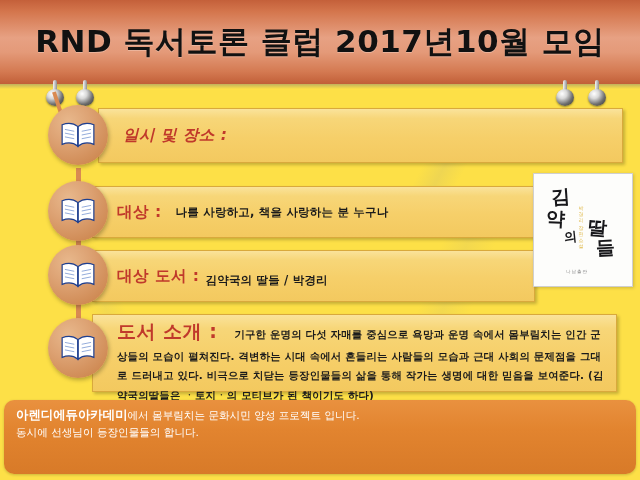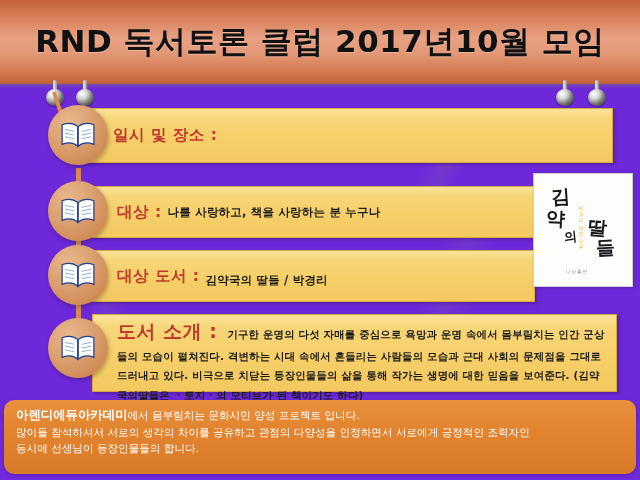--- a/index.html
+++ b/index.html
@@ -1,21 +1,21 @@
 <!DOCTYPE html>
 <html lang="ko"><head>
 <meta charset="utf-8">
 <style>
   html,body{margin:0;padding:0;}
   body{
     width:640px;height:480px;overflow:hidden;
     font-family:"DejaVu Sans","Liberation Sans",sans-serif;
     background:#ffffff;position:relative;
   }
-  #poster{position:absolute;inset:0;background:#6d28d9;overflow:hidden;}
+  #poster{position:absolute;inset:0;background:#fde047;overflow:hidden;}
 
   
   .swoosh{position:absolute;pointer-events:none;}
   .sw1{left:330px;top:120px;width:230px;height:90px;
        background:linear-gradient(118deg,rgba(0,0,0,0) 42%,rgba(150,150,150,.14) 50%,rgba(0,0,0,0) 58%);}
   .sw2{left:300px;top:200px;width:300px;height:160px;
        background:linear-gradient(110deg,rgba(0,0,0,0) 44%,rgba(150,150,150,.10) 51%,rgba(0,0,0,0) 59%);}
   .sw3{left:20px;top:300px;width:200px;height:120px;
        background:linear-gradient(70deg,rgba(0,0,0,0) 44%,rgba(160,160,160,.10) 52%,rgba(0,0,0,0) 60%);}
 
@@ -60,21 +60,21 @@
   #stem-d{left:76px;top:300px;width:5px;height:22px;}
 
   
   .card{
     position:absolute;
     background:linear-gradient(180deg,#fae39b 0%,#f7d678 18%,#f6cf69 55%,#f3c95f 100%);
     border:1px solid #d9a93c;
     box-shadow:2px 2px 3px rgba(0,0,0,.22);
     z-index:2;
   }
-  #card1{left:88px;top:108px;width:523px;height:53px;}
+  #card1{left:98px;top:108px;width:523px;height:53px;font-style:italic;}
   #card2{left:92px;top:186px;width:441px;height:50px;}
   #card3{left:92px;top:250px;width:441px;height:50px;}
   #card4{left:92px;top:314px;width:523px;height:76px;}
 
   .card-text{
     position:absolute;left:0;top:0;width:100%;height:100%;
     display:flex;align-items:center;
     padding-left:24px;box-sizing:border-box;
   }
   #card4 .card-text{align-items:flex-start;padding-top:4px;padding-right:8px;display:block;}
@@ -171,21 +171,21 @@
       <path d="M20 6 C25 2 32 2 37 4 L37 25 C32 23 25 23 20 27 Z" fill="#ffffff" stroke="#1f3f8f" stroke-width="1.3"></path>
       <path d="M20 6 L20 27" stroke="#1f3f8f" stroke-width="1.3"></path>
       <path d="M6 9 L16 11 M6 13 L16 15 M6 17 L16 19" stroke="#5b7fc7" stroke-width=".7"></path>
       <path d="M24 11 L34 9 M24 15 L34 13 M24 19 L34 17" stroke="#5b7fc7" stroke-width=".7"></path>
     </svg>
   </div>
 
   <div class="card" id="card2">
     <div class="card-text">
       <span class="lbl">대상 :</span>
-      <span class="val" style="margin-left:6px;">나를 사랑하고, 책을 사랑하는 분 누구나</span>
+      <span class="val" style="margin-left:14px;">나를 사랑하고, 책을 사랑하는 분 누구나</span>
     </div>
   </div>
   <div class="bubble" id="bub2">
     <svg class="book-icon" viewBox="0 0 40 30">
       <path d="M20 6 C15 2 8 2 3 4 L3 25 C8 23 15 23 20 27 Z" fill="#ffffff" stroke="#1f3f8f" stroke-width="1.3"></path>
       <path d="M20 6 C25 2 32 2 37 4 L37 25 C32 23 25 23 20 27 Z" fill="#ffffff" stroke="#1f3f8f" stroke-width="1.3"></path>
       <path d="M20 6 L20 27" stroke="#1f3f8f" stroke-width="1.3"></path>
       <path d="M6 9 L16 11 M6 13 L16 15 M6 17 L16 19" stroke="#5b7fc7" stroke-width=".7"></path>
       <path d="M24 11 L34 9 M24 15 L34 13 M24 19 L34 17" stroke="#5b7fc7" stroke-width=".7"></path>
     </svg>
@@ -203,21 +203,21 @@
       <path d="M20 6 C25 2 32 2 37 4 L37 25 C32 23 25 23 20 27 Z" fill="#ffffff" stroke="#1f3f8f" stroke-width="1.3"></path>
       <path d="M20 6 L20 27" stroke="#1f3f8f" stroke-width="1.3"></path>
       <path d="M6 9 L16 11 M6 13 L16 15 M6 17 L16 19" stroke="#5b7fc7" stroke-width=".7"></path>
       <path d="M24 11 L34 9 M24 15 L34 13 M24 19 L34 17" stroke="#5b7fc7" stroke-width=".7"></path>
     </svg>
   </div>
 
   <div class="card" id="card4">
     <div class="card-text">
       <span class="lbl">도서 소개 :</span>
-      <span class="val" style="margin-left:5px;">기구한 운명의 다섯 자매를 중심으로 욕망과 운명 속에서 몸부림치는 인간 군상들의 모습이 펼쳐진다. 격변하는 시대 속에서 흔들리는 사람들의 모습과 근대 사회의 문제점을 그대로 드러내고 있다. 비극으로 치닫는 등장인물들의 삶을 통해 작가는 생명에 대한 믿음을 보여준다. (김약국의딸들은 ㆍ토지ㆍ의 모티브가 된 책이기도 하다)</span>
+      <span class="val" style="margin-left:12px;">기구한 운명의 다섯 자매를 중심으로 욕망과 운명 속에서 몸부림치는 인간 군상들의 모습이 펼쳐진다. 격변하는 시대 속에서 흔들리는 사람들의 모습과 근대 사회의 문제점을 그대로 드러내고 있다. 비극으로 치닫는 등장인물들의 삶을 통해 작가는 생명에 대한 믿음을 보여준다. (김약국의딸들은 ㆍ토지ㆍ의 모티브가 된 책이기도 하다)</span>
     </div>
   </div>
   <div class="bubble" id="bub4">
     <svg class="book-icon" viewBox="0 0 40 30">
       <path d="M20 6 C15 2 8 2 3 4 L3 25 C8 23 15 23 20 27 Z" fill="#ffffff" stroke="#1f3f8f" stroke-width="1.3"></path>
       <path d="M20 6 C25 2 32 2 37 4 L37 25 C32 23 25 23 20 27 Z" fill="#ffffff" stroke="#1f3f8f" stroke-width="1.3"></path>
       <path d="M20 6 L20 27" stroke="#1f3f8f" stroke-width="1.3"></path>
       <path d="M6 9 L16 11 M6 13 L16 15 M6 17 L16 19" stroke="#5b7fc7" stroke-width=".7"></path>
       <path d="M24 11 L34 9 M24 15 L34 13 M24 19 L34 17" stroke="#5b7fc7" stroke-width=".7"></path>
     </svg>
@@ -230,17 +230,16 @@
     <span class="bc-t" id="bc4">딸</span>
     <span class="bc-t" id="bc5">들</span>
     <span id="bc-sub">박경리 장편소설</span>
     <span id="bc-pub">나남출판</span>
   </div>
 
   <div id="footer">
     <div class="f-line">
       <span class="f-strong">아렌디에듀아카데미</span><span>에서 몸부림치는 문화시민 양성 프로젝트 입니다.</span>
     </div>
-    <div class="f-line">많이들 참석하셔서 서로의 생각의 차이를 공유하고 관점의 다양성을 인정하면서 서로에게 긍정적인 조력자인</div>
     <div class="f-line">동시에 선생님이 등장인물들의 합니다.</div>
   </div>
 
 </div>
 
 </body></html>

